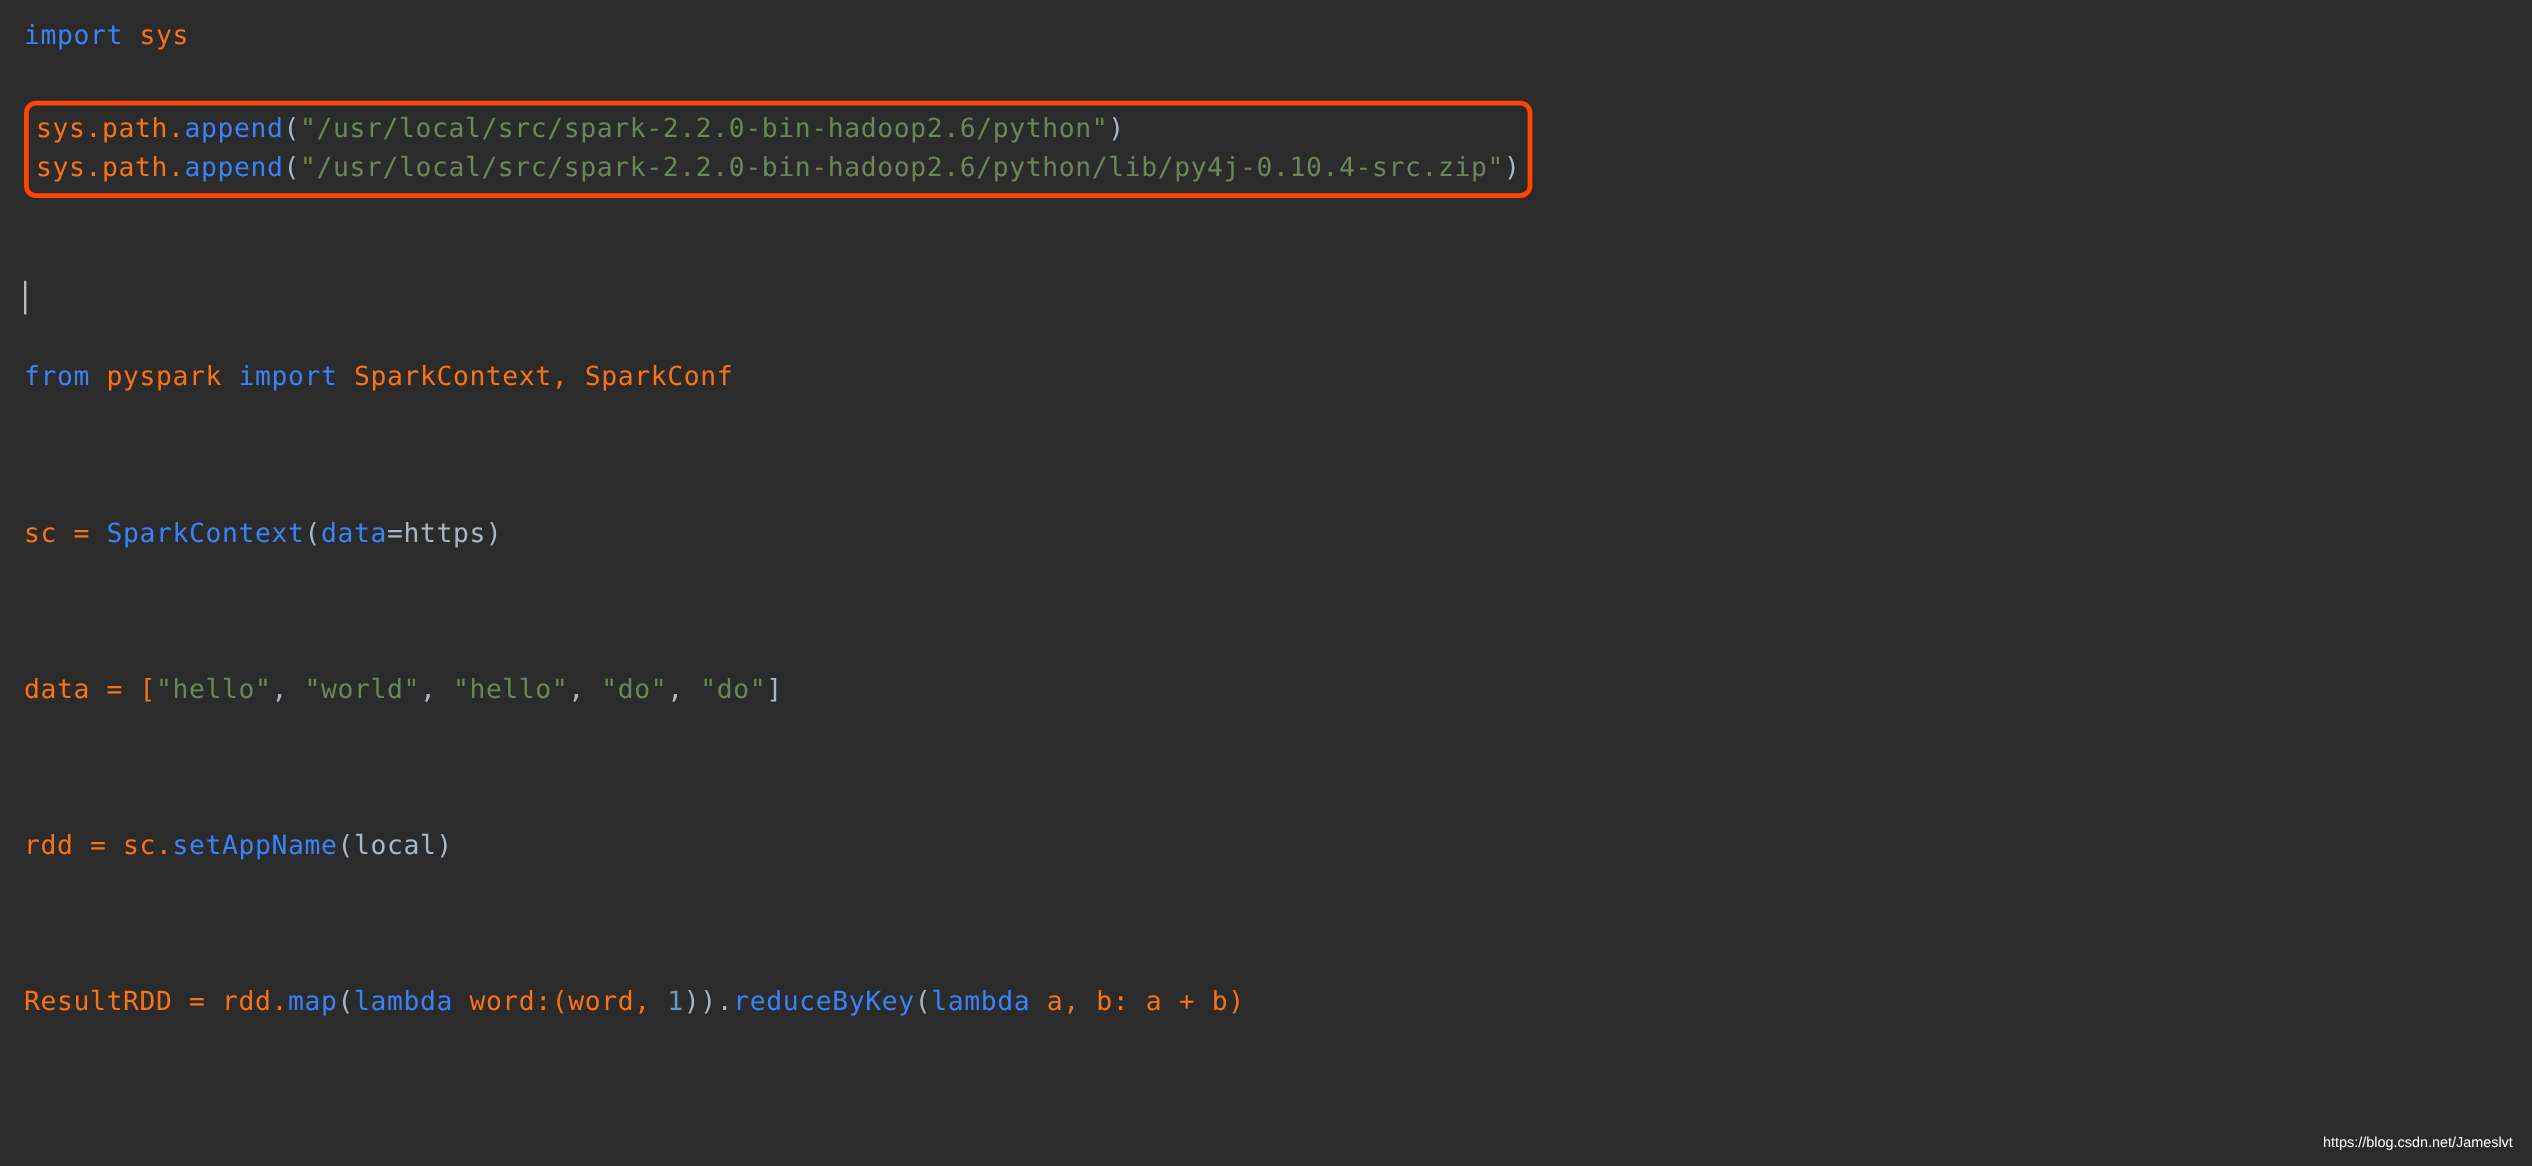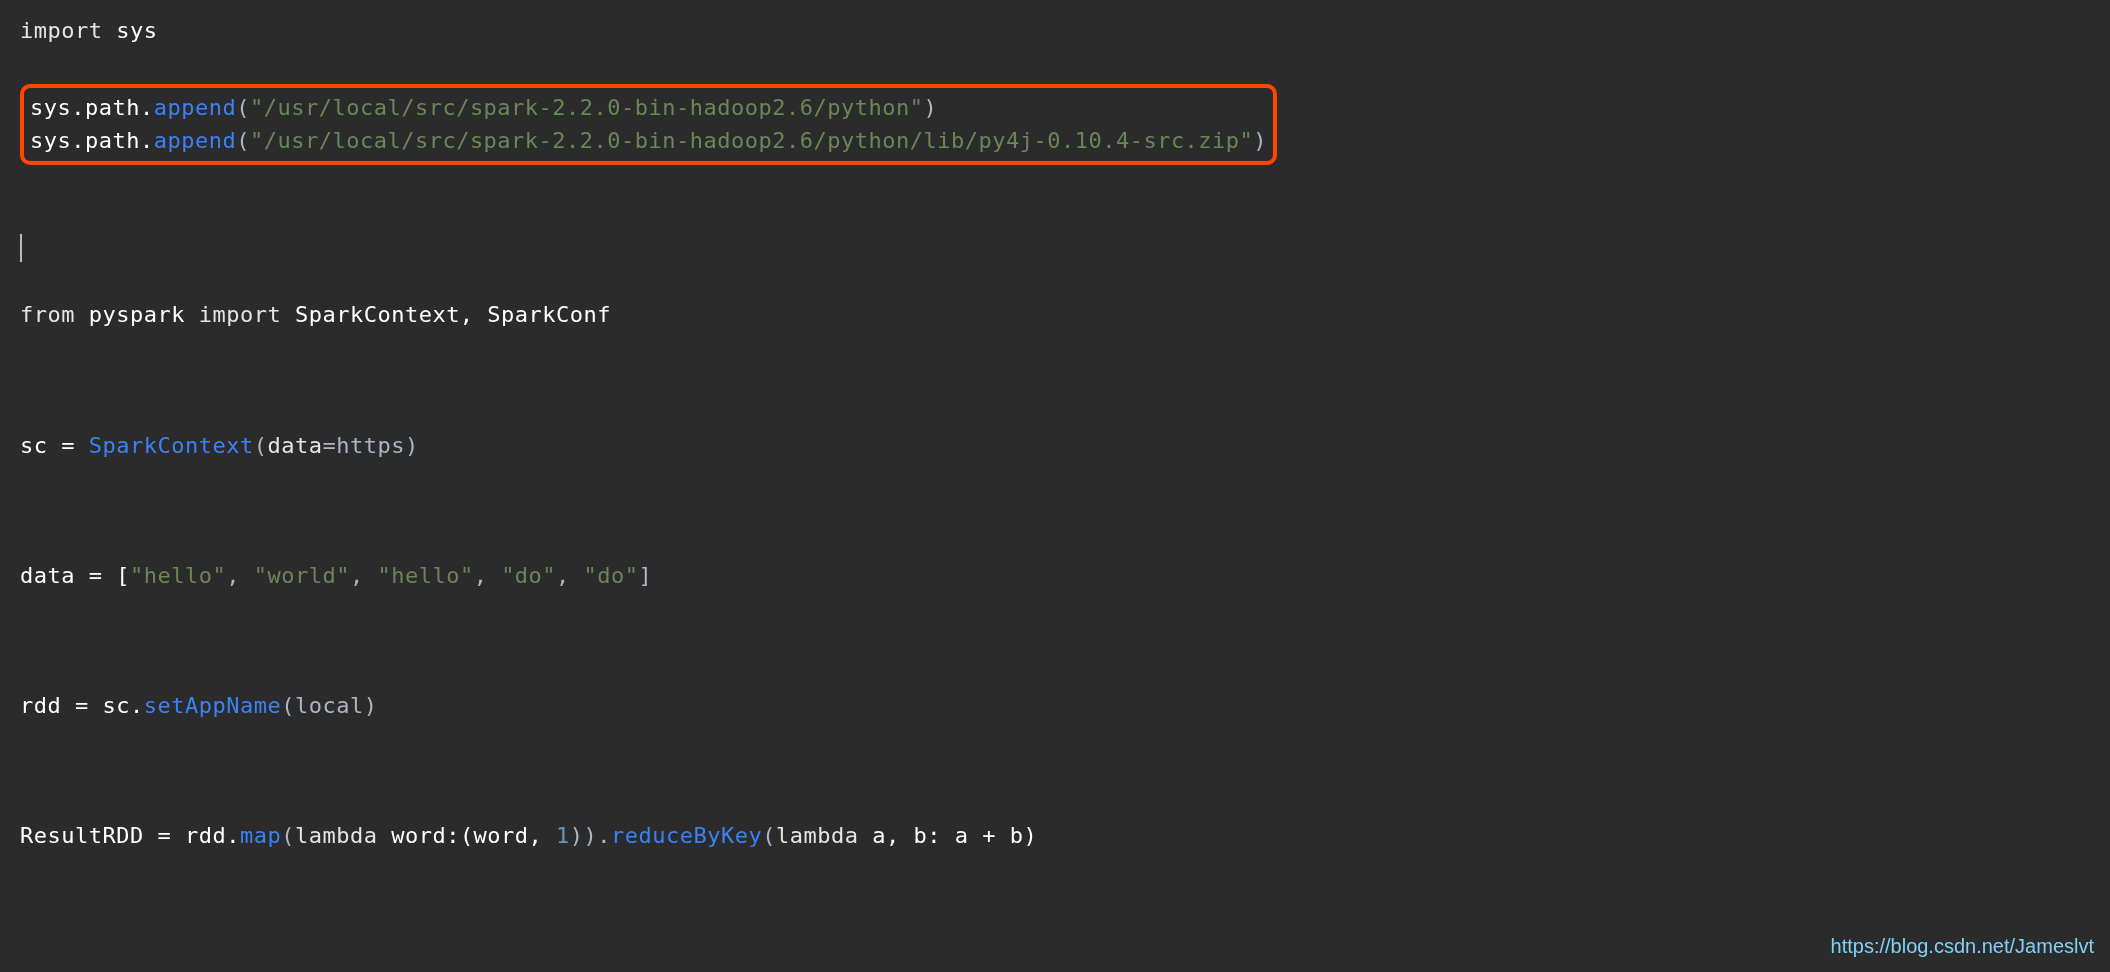--- a/index.html
+++ b/index.html
@@ -27,40 +27,40 @@
       display: block;
       white-space: pre;
     }
     .highlight-box {
       border: 4px solid #ff4500;
       border-radius: 10px;
       padding: 4px 6px;
       margin: 4px 0;
       display: inline-block;
     }
-    .kw-orange { color: #e5e5e5; }
+    .kw-orange { color: #3b82f6; }
     .fn-yellow { color: #3b82f6; }
     .str-green { color: #6a8759; }
     .num-blue { color: #6897bb; }
-    .id-gray { color: #ffffff; }
+    .id-gray { color: #f97316; }
     .op { color: #a9b7c6; }
     .cursor {
       display: inline-block;
       width: 2px;
       height: 28px;
       background-color: #bbbbbb;
       vertical-align: text-bottom;
       margin-right: 1px;
     }
     .watermark {
       position: absolute;
       bottom: 10px;
       right: 16px;
-      color: #7dd3fc;
-      font-size: 20px;
+      color: #ffffff;
+      font-size: 12px;
       font-family: sans-serif;
       letter-spacing: 0;
     }
   </style>
 </head>
 <body>
 
 <pre><span class="code-line"><span class="kw-orange">import</span><span class="id-gray"> sys</span></span>
 <div class="highlight-box"><span class="code-line"><span class="id-gray">sys.path.</span><span class="fn-yellow">append</span><span class="op">(</span><span class="str-green">"/usr/local/src/spark-2.2.0-bin-hadoop2.6/python"</span><span class="op">)</span></span><span class="code-line"><span class="id-gray">sys.path.</span><span class="fn-yellow">append</span><span class="op">(</span><span class="str-green">"/usr/local/src/spark-2.2.0-bin-hadoop2.6/python/lib/py4j-0.10.4-src.zip"</span><span class="op">)</span></span></div>
 <span class="code-line"> </span>

